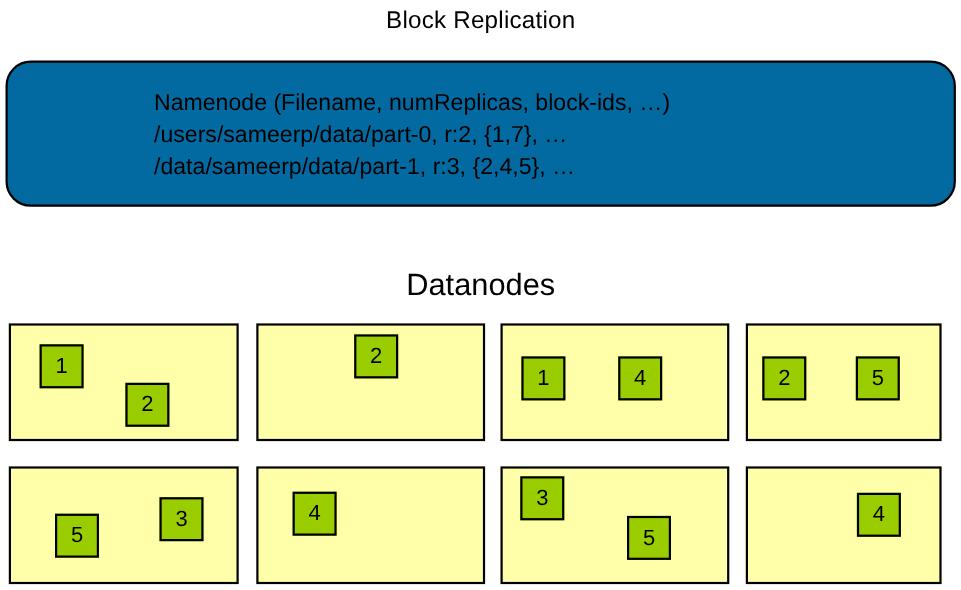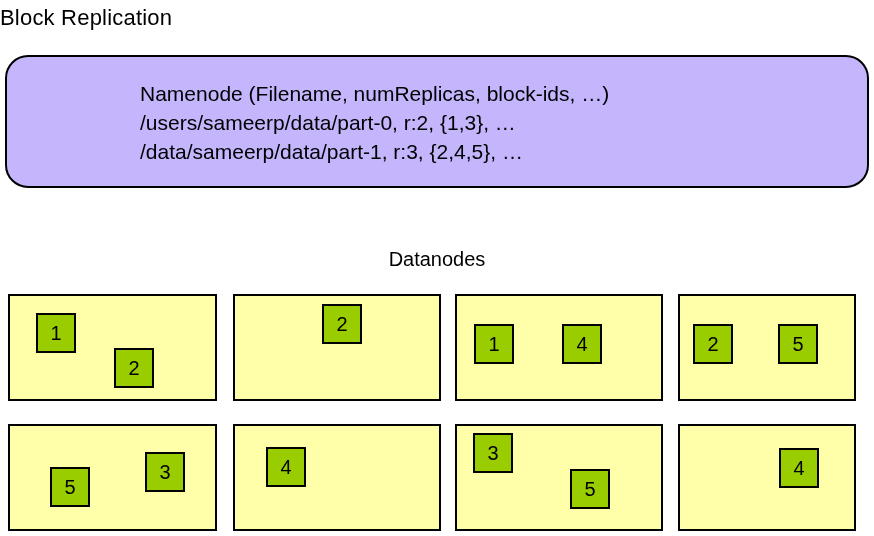--- a/index.html
+++ b/index.html
@@ -23,37 +23,37 @@
     width: 874px;
     height: 536px;
   }
 
   
   .diagram-title {
     position: absolute;
     left: 0;
     top: 4px;
     width: 874px;
-    text-align: left;
+    text-align: center;
     font-size: 22px;
     line-height: 28px;
     letter-spacing: 0.2px;
     color: #000000;
     white-space: nowrap;
   }
 
   
   .namenode-box {
     position: absolute;
     left: 5px;
     top: 55px;
     width: 864px;
     height: 133px;
     box-sizing: border-box;
-    background: #c4b5fd;
+    background: #0369a1;
     border: 2px solid #000000;
     border-radius: 23px;
   }
   .namenode-lines {
     position: absolute;
     left: 133px;
     top: 22px;
     width: 700px;
   }
   .namenode-line {
@@ -63,21 +63,21 @@
     white-space: nowrap;
   }
 
   
   .datanodes-label {
     position: absolute;
     left: 0;
     top: 245px;
     width: 874px;
     text-align: center;
-    font-size: 20px;
+    font-size: 28px;
     line-height: 28px;
     color: #000000;
     white-space: nowrap;
   }
 
   
   .datanode {
     position: absolute;
     box-sizing: border-box;
     background: #ffffaa;
@@ -103,21 +103,21 @@
 </head>
 <body>
 
 <div id="diagram-root">
 
   <div class="diagram-title">Block Replication</div>
 
   <div class="namenode-box">
     <div class="namenode-lines">
       <div class="namenode-line">Namenode (Filename, numReplicas, block-ids, …)</div>
-      <div class="namenode-line">/users/sameerp/data/part-0, r:2, {1,3}, …</div>
+      <div class="namenode-line">/users/sameerp/data/part-0, r:2, {1,7}, …</div>
       <div class="namenode-line">/data/sameerp/data/part-1, r:3, {2,4,5}, …</div>
     </div>
   </div>
 
   <div class="datanodes-label">Datanodes</div>
 
   <div id="datanode-layer">
       <div class="datanode" style="left: 8px; top: 294px; width: 209px; height: 107px;">
         <div class="block" style="left: 26px; top: 17px;">1</div>
         <div class="block" style="left: 104px; top: 52px;">2</div>

